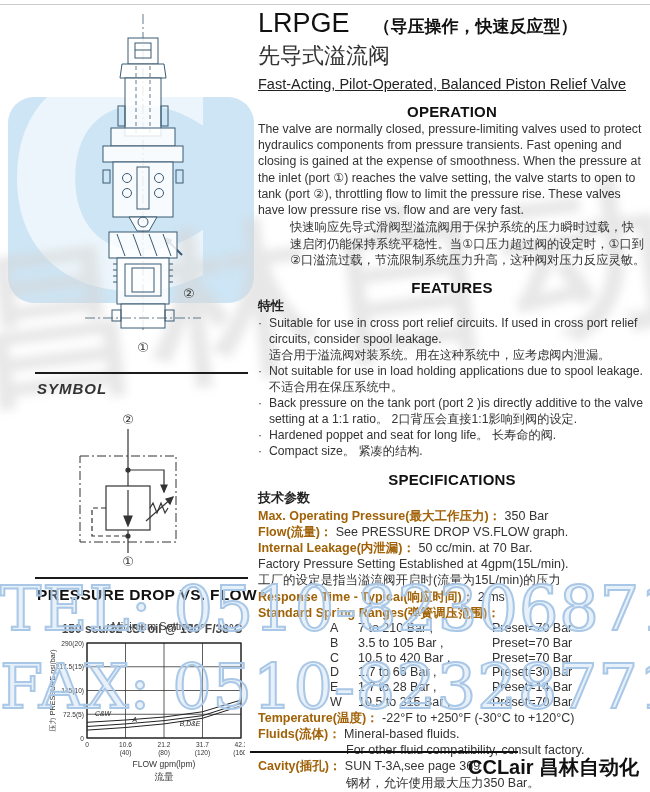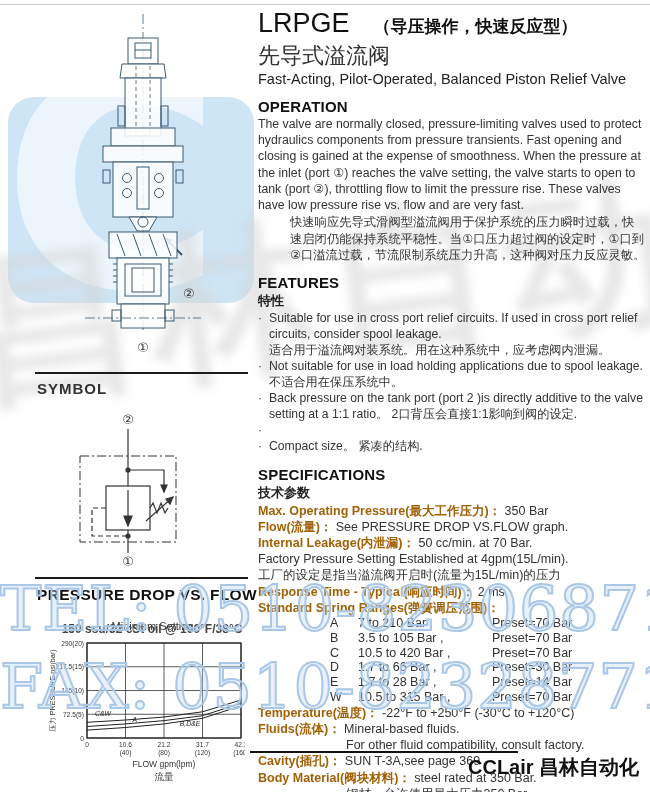--- a/index.html
+++ b/index.html
@@ -20,37 +20,37 @@
            -webkit-text-stroke:2px #a9c7e6;z-index:5;pointer-events:none;white-space:nowrap;}
   .wm-tel{top:572px;}
   .wm-fax{top:650px;}
 
   
   .valve-svg{position:absolute;left:25px;top:10px;z-index:1;}
   .divider{position:absolute;height:2px;background:#1b1b1b;z-index:2;}
   #div-symbol{left:35px;top:372px;width:213px;}
   #div-chart{left:35px;top:577px;width:213px;}
   .symbol-head{position:absolute;left:37px;top:380px;font-size:15px;font-weight:600;
-               letter-spacing:1px;color:#333;z-index:2;}
+               letter-spacing:1px;color:#333;z-index:2;font-style:italic;}
   .symbol-svg{position:absolute;left:40px;top:408px;z-index:2;}
   .chart-head{position:absolute;left:37px;top:586px;font-size:15.5px;font-weight:bold;
               letter-spacing:.3px;color:#111;z-index:2;text-align:right;}
   .chart-sub{position:absolute;left:60px;top:620px;width:185px;text-align:center;
              font-size:11px;color:#333;z-index:2;}
   .chart-cond{position:absolute;left:52px;top:622px;width:200px;text-align:center;
               font-size:12px;font-weight:bold;color:#444;z-index:2;}
   .chart-svg{position:absolute;left:45px;top:640px;z-index:2;}
 
   
   .rcol{position:absolute;left:258px;top:8px;width:388px;z-index:2;}
   .model{font-size:27px;font-weight:normal;color:#111;}
   .model-suffix{font-size:17px;font-weight:bold;margin-left:24px;color:#111;}
   .title-zh{font-size:22px;margin-top:2px;color:#333;}
-  .subtitle{font-size:14.5px;color:#222;}
-  .sec{font-size:15px;font-weight:bold;margin:11px 0 1px 0;color:#111;letter-spacing:.2px;}
+  .subtitle{font-size:14.5px;margin-top:5px;color:#222;text-decoration:underline;}
+  .sec{font-size:15px;font-weight:bold;margin:11px 0 1px 0;color:#111;letter-spacing:.2px;text-align:center;}
   .zh-head{font-size:13px;font-weight:bold;margin:0 0 1px 0;}
   .body-en{font-size:12.3px;line-height:16.2px;color:#333;}
   .body-zh{font-size:12.3px;line-height:16.4px;color:#333;margin-top:1px;margin-left:32px;}
   .feat{display:flex;font-size:12.2px;line-height:15.9px;color:#333;}
   .feat .bu{width:11px;flex:none;}
   .feat .fzh{margin-top:0;}
   .specline{font-size:12.5px;line-height:16.2px;color:#333;}
   .specline b{color:#a16207;}
   .sr{display:flex;font-size:12.5px;line-height:14.8px;color:#333;}
   .sr .c{margin-left:72px;width:28px;}
@@ -220,20 +220,21 @@
         <div class="feat">
           <span class="bu">·</span>
           <span>Not suitable for use in load holding applications due to spool leakage.<div class="fzh">不适合用在保压系统中。</div></span>
         </div>
         <div class="feat">
           <span class="bu">·</span>
           <span>Back pressure on the tank port (port 2 )is directly additive to the valve setting at a 1:1 ratio。  2口背压会直接1:1影响到阀的设定.</span>
         </div>
         <div class="feat">
           <span class="bu">·</span>
+          <span>Hardened poppet and seat for long life。  长寿命的阀.</span>
         </div>
         <div class="feat">
           <span class="bu">·</span>
           <span>Compact size。  紧凑的结构.</span>
         </div>
       </div>
 
     <div class="sec">SPECIFICATIONS</div>
     <div class="zh-head">技术参数</div>
     <div id="spec-lines">
@@ -275,20 +276,19 @@
           <span class="c">W</span>
           <span class="rg">10.5 to 315 Bar ,</span>
           <span>Preset=70 Bar</span>
         </div>
       </div>
     <div id="tail-lines" class="tail">
         <div class="specline"><b>Temperature(温度)：</b><span> -22°F to +250°F (-30°C to +120°C)</span></div>
         <div class="specline"><b>Fluids(流体)：</b><span> Mineral-based fluids.</span></div>
         <div class="specline ind"><span>For other fluid compatibility, consult factory.</span></div>
         <div class="specline"><b>Cavity(插孔)：</b><span> SUN T-3A,see page 369</span></div>
-        <div class="specline"><b>Body Material(阀块材料)：</b><span> steel rated at 350 Bar.</span></div>
         <div class="specline ind"><span>钢材，允许使用最大压力350 Bar。</span></div>
       </div>
   </div>
 
   <div class="footer-line"></div>
   <div class="footer-brand">CCLair 昌林自动化</div>
 </div>
 
 </body></html>

